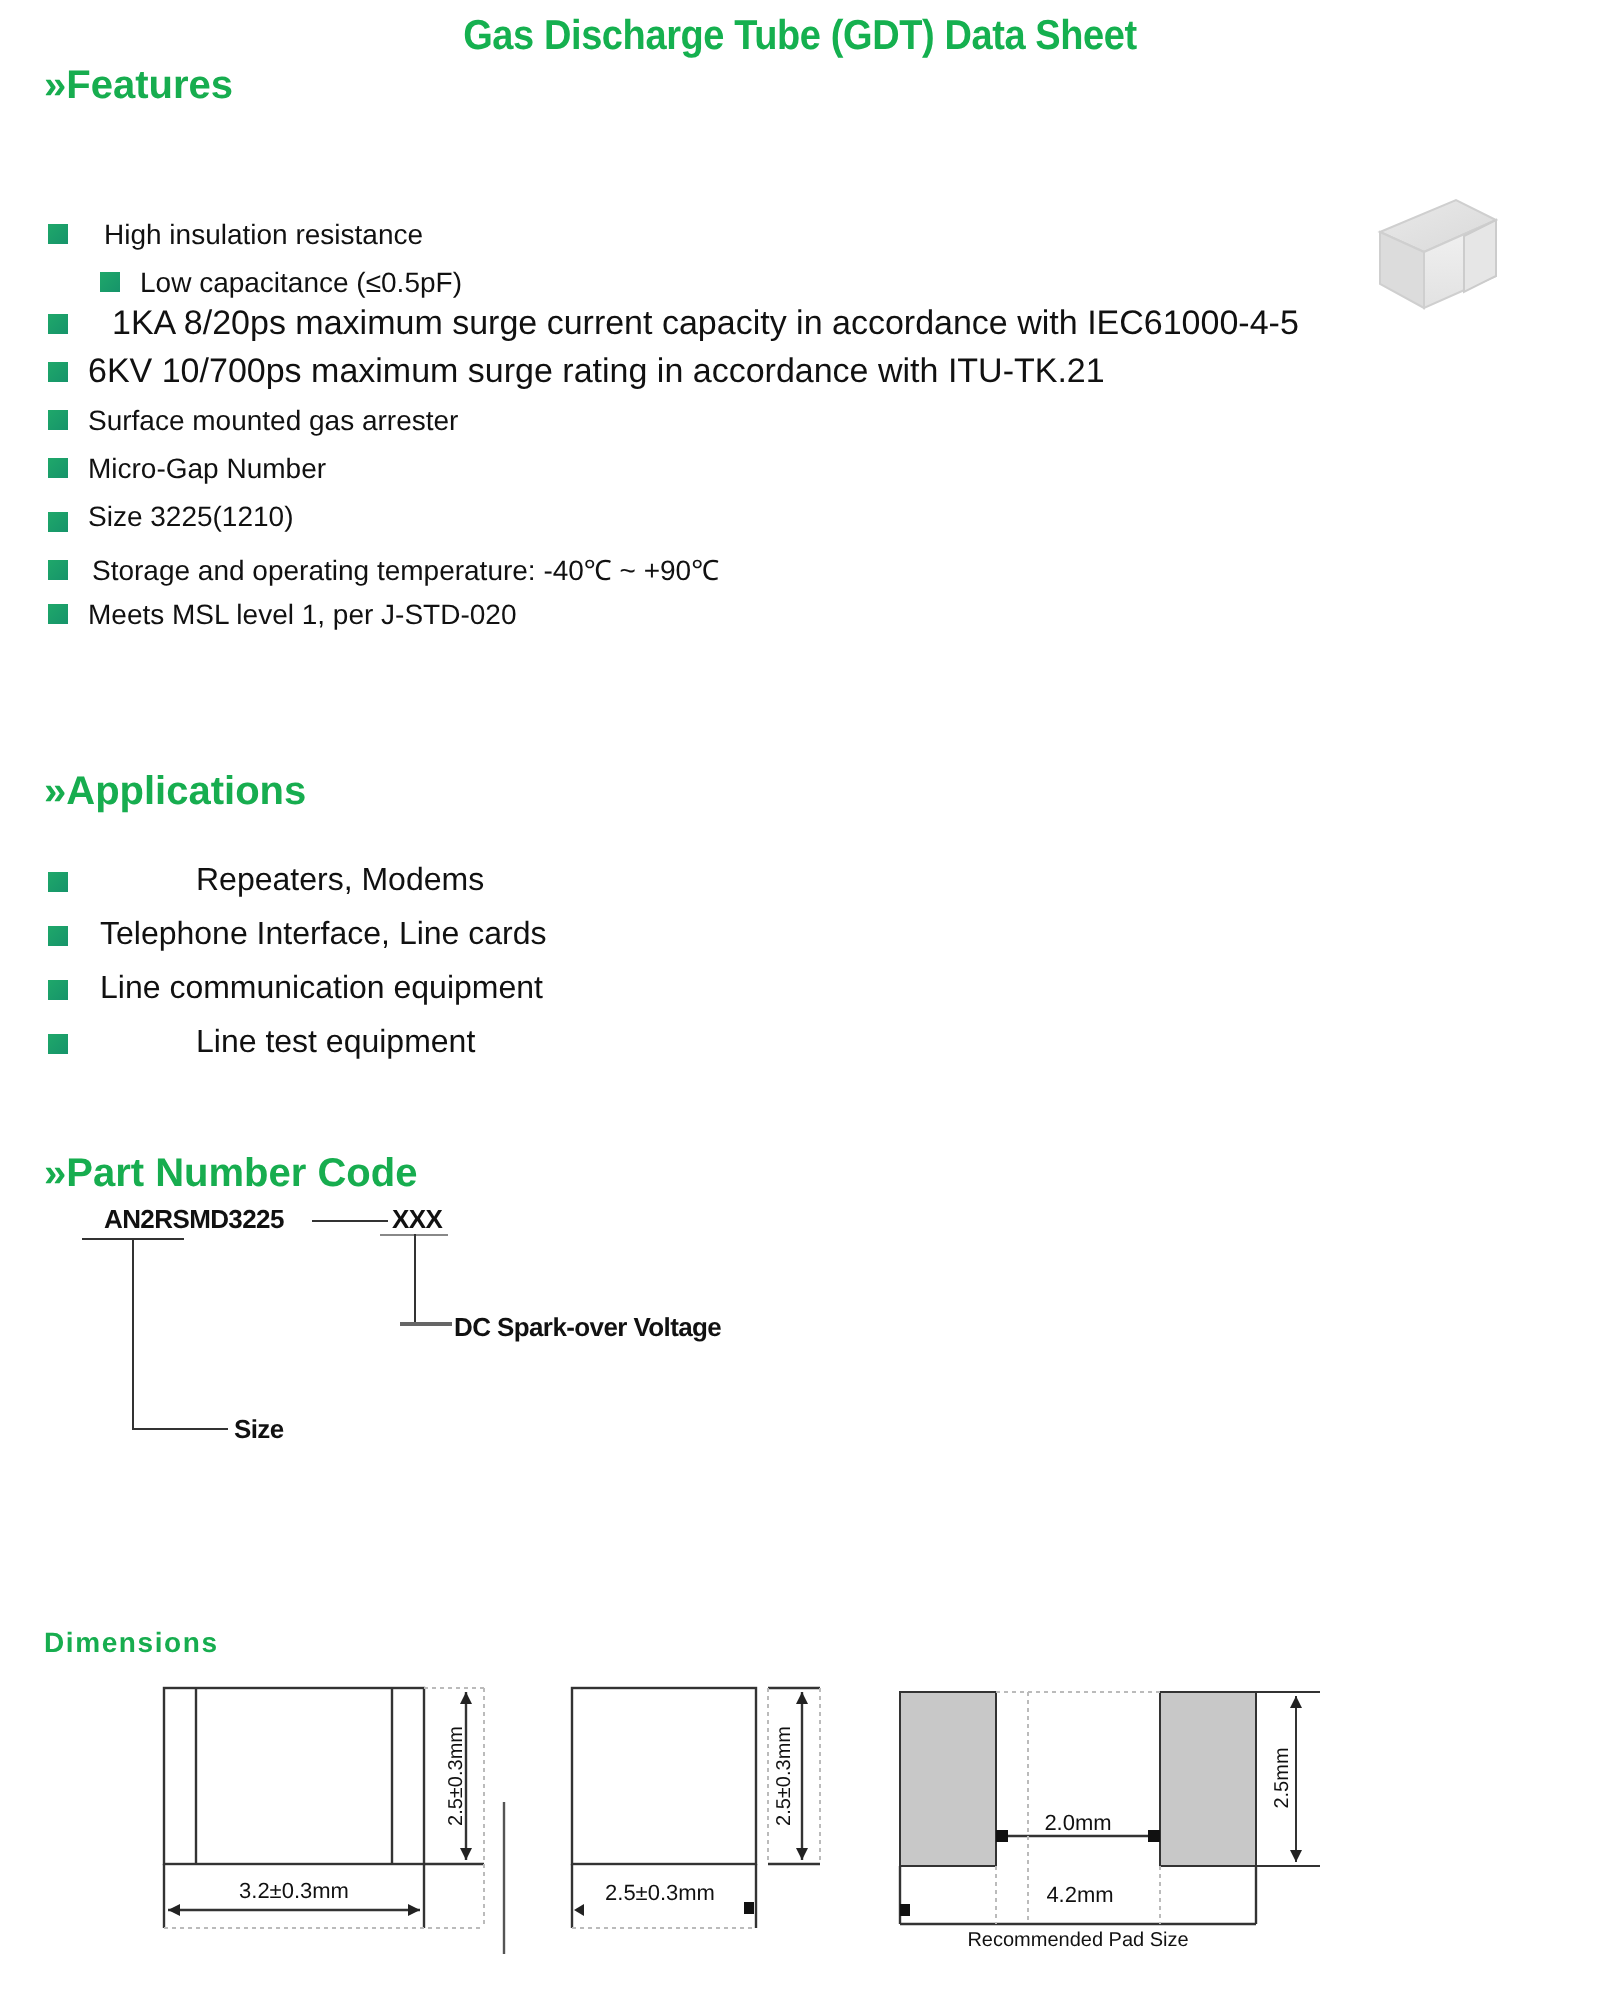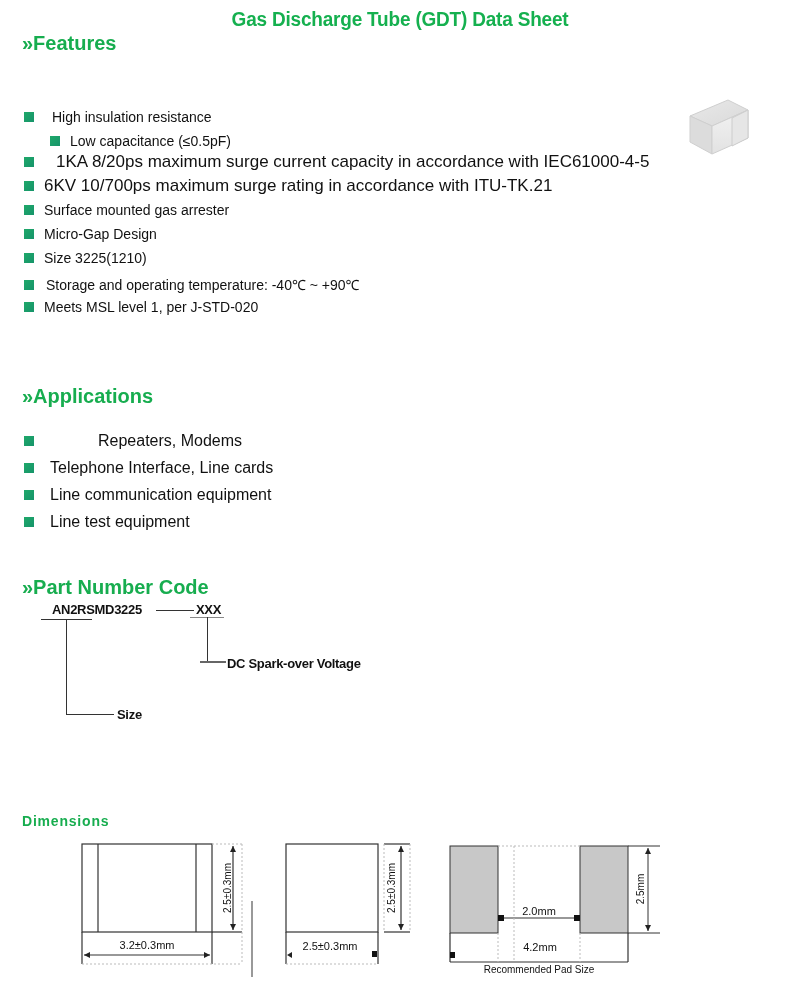--- a/index.html
+++ b/index.html
@@ -42,23 +42,23 @@
 <div class="fitem fl" style="top:176px;">
     <span class="bullet"></span>
     <span>6KV 10/700ps maximum surge rating in accordance with ITU-TK.21</span>
   </div>
 <div class="fitem fs" style="top:202px;">
     <span class="bullet"></span>
     <span>Surface mounted gas arrester</span>
   </div>
 <div class="fitem fs" style="top:226px;">
     <span class="bullet"></span>
-    <span>Micro-Gap Design</span>
+    <span>Micro-Gap Number</span>
   </div>
-<div class="fitem fs" style="top:250px;">
+<div class="fitem fs" style="top:250px;align-items:flex-end;">
     <span class="bullet"></span>
     <span>Size 3225(1210)</span>
   </div>
 <div class="fitem fs" style="top:275px;">
     <span class="bullet"></span>
     <span style="margin-left:2px">Storage and operating temperature: -40℃ ~ +90℃</span>
   </div>
 <div class="fitem fs" style="top:299px;">
     <span class="bullet"></span>
     <span>Meets MSL level 1, per J-STD-020</span>
@@ -87,21 +87,21 @@
     <span>Repeaters, Modems</span>
   </div>
 <div class="aitem" style="top:459px;">
     <span class="bullet"></span>
     <span>Telephone Interface, Line cards</span>
   </div>
 <div class="aitem" style="top:486px;">
     <span class="bullet"></span>
     <span>Line communication equipment</span>
   </div>
-<div class="aitem" style="top:513px;">
+<div class="aitem" style="top:513px;gap:48px;">
     <span class="bullet"></span>
     <span>Line test equipment</span>
   </div>
 
 <div class="abs h2" style="left:22px;top:576px;">»Part Number Code</div>
 <div class="abs pn" style="left:52px;top:602px;">AN2RSMD3225</div>
 <div class="line" style="left:156px;top:610px;width:38px;height:1px;"></div>
 <div class="abs pn" style="left:196px;top:602px;">XXX</div>
 <div class="line" style="left:190px;top:617px;width:34px;height:1px;background:#888;"></div>
 <div class="line" style="left:41px;top:619px;width:51px;height:1px;"></div>

